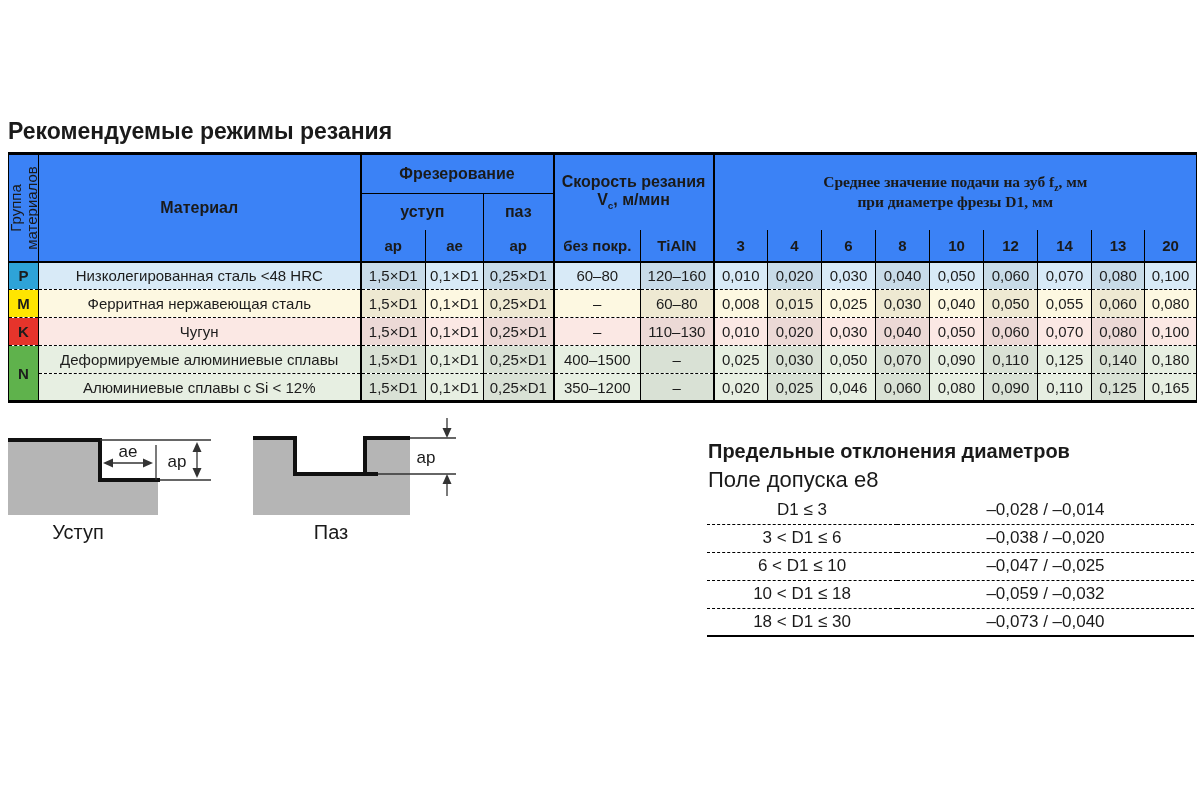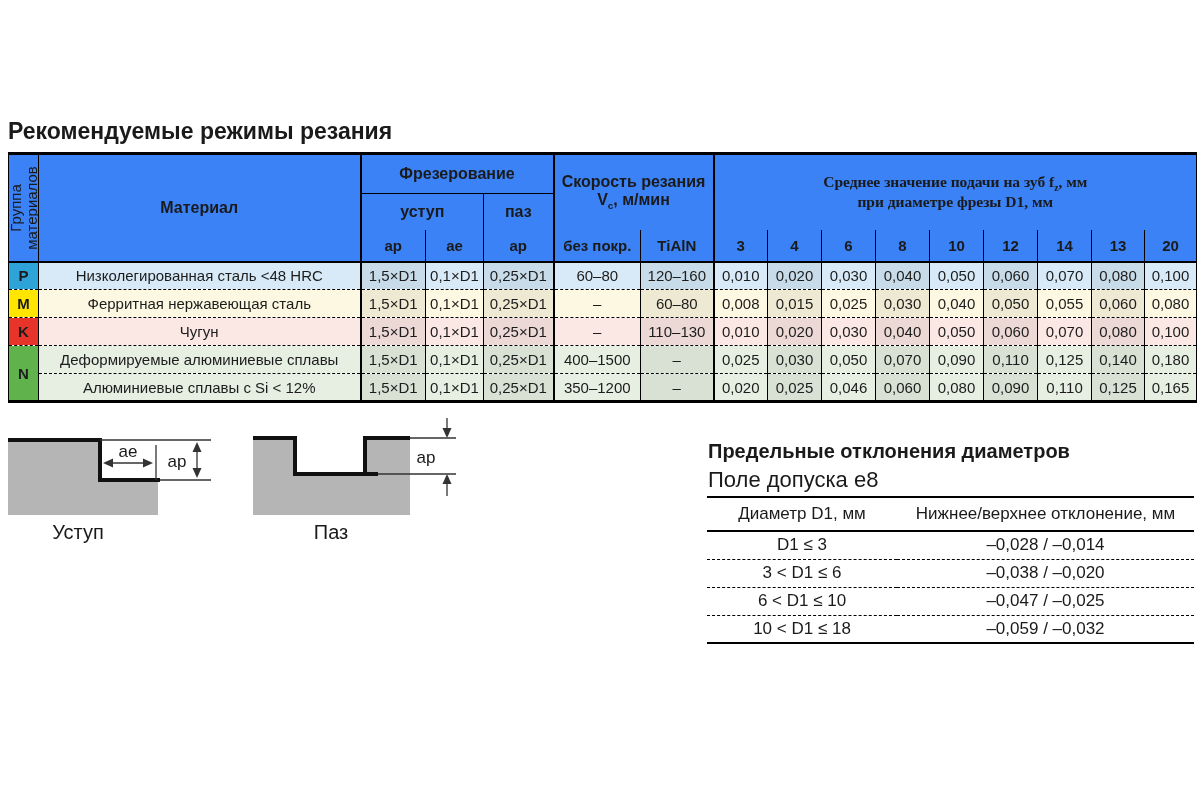--- a/index.html
+++ b/index.html
@@ -268,34 +268,34 @@
 
 <div class="tol-title">Предельные отклонения диаметров</div>
 <div class="tol-sub">Поле допуска e8</div>
 
 <table class="tol">
   <colgroup>
       <col style="width:190px">
       <col style="width:297px">
     </colgroup>
   <tbody>
-      <tr>
-    <th>Диаметр D1, мм</th>
-    <th>Нижнее/верхнее отклонение, мм</th>
-  </tr>
   <tr>
     <td>D1 ≤ 3</td>
     <td>–0,028 / –0,014</td>
   </tr>
   <tr>
     <td>3 &lt; D1 ≤ 6</td>
     <td>–0,038 / –0,020</td>
   </tr>
   <tr>
     <td>6 &lt; D1 ≤ 10</td>
     <td>–0,047 / –0,025</td>
   </tr>
   <tr>
     <td>10 &lt; D1 ≤ 18</td>
     <td>–0,059 / –0,032</td>
   </tr>
+  <tr>
+    <td>18 &lt; D1 ≤ 30</td>
+    <td>–0,073 / –0,040</td>
+  </tr>
 </tbody>
   </table>
 
 </body></html>

